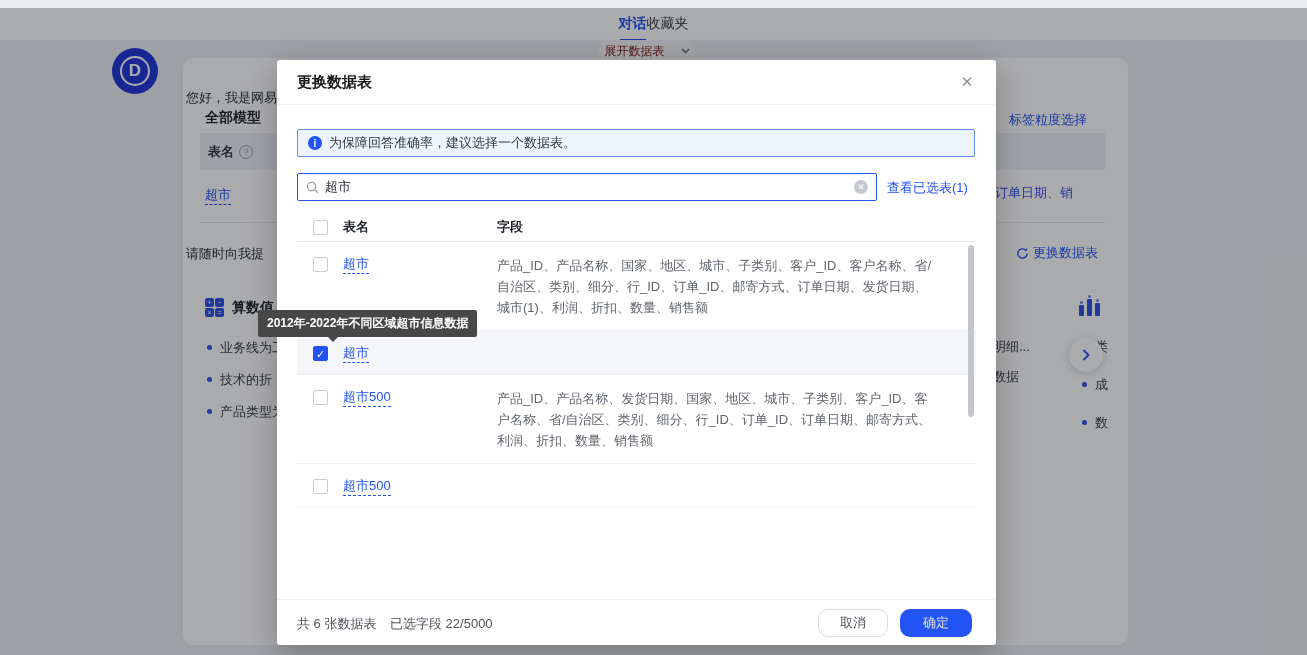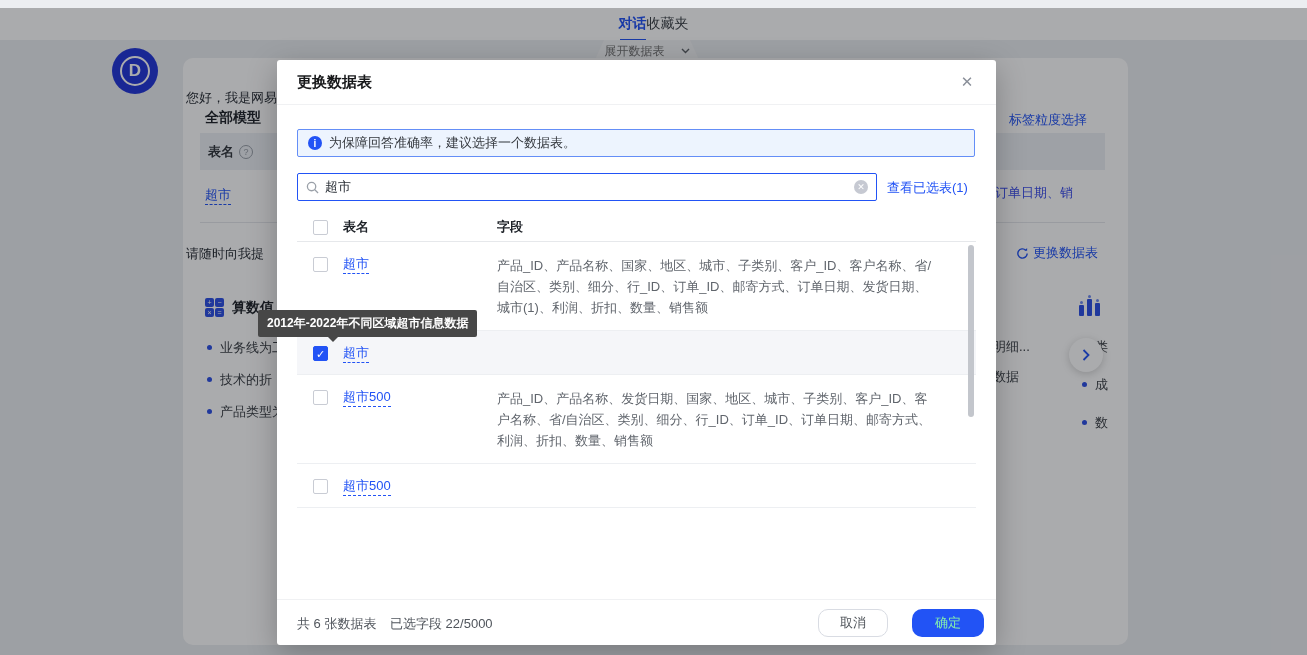--- a/index.html
+++ b/index.html
@@ -12,21 +12,21 @@
   .abs { position:absolute; }
 
   
   #bg { position:absolute; inset:0; z-index:1; }
   .topbar { position:absolute; left:0; top:8px; width:1307px; height:32px; background:#fff;
             display:flex; justify-content:center; align-items:center; }
   .top-tab { font-size:14px; color:#3a3f45; position:relative; cursor:pointer; }
   .top-tab.active { color:#2253f5; font-weight:bold; }
   .top-tab.active::after { content:""; position:absolute; left:1px; right:1px; bottom:-8px; height:2px; background:#2253f5; }
   .collapse-tab { position:absolute; left:594px; top:40px; width:106px; height:22px;
-    background:#f3f4f6; color:#737373; font-size:12px; display:flex; align-items:center; justify-content:center; gap:16px;
+    background:#f3f4f6; color:#7f1d1d; font-size:12px; display:flex; align-items:center; justify-content:center; gap:16px;
     clip-path:polygon(10px 0, calc(100% - 10px) 0, 100% 100%, 0 100%); }
   .page-card { position:absolute; left:183px; top:58px; width:945px; height:587px; background:#fff; border-radius:10px; }
   .avatar { position:absolute; left:112px; top:48px; width:46px; height:46px; border-radius:50%;
     background:#2336d9; color:#fff; display:flex; align-items:center; justify-content:center;
     font-weight:800; font-size:21px; }
   .avatar span{ border:2px solid #fff; border-radius:50%; width:30px; height:30px; display:flex;align-items:center;justify-content:center; font-size:17px;}
   .greet { position:absolute; left:186px; top:89px; font-size:13px; color:#2a2f36; white-space:nowrap; }
   .sect-title { position:absolute; left:205px; top:109px; font-size:14px; font-weight:bold; color:#1f2329; }
   .tag-link { position:absolute; left:1009px; top:111px; font-size:13px; color:#2253f5; cursor:pointer; }
   .bg-thead { position:absolute; left:200px; top:133px; width:905px; height:37px; background:#edf0f5;
@@ -93,21 +93,21 @@
   .t-name { margin-left:15px; width:154px; flex:none; }
   .t-name a { color:#2253f5; border-bottom:1px dashed #2253f5; padding-bottom:2px; text-decoration:none; cursor:pointer; }
   .t-fields { width:440px; color:#60656c; line-height:21px; }
   .scroll-thumb { position:absolute; left:691px; top:185px; width:6px; height:172px; background:#c3c6cc; border-radius:3px; }
   .m-foot { position:absolute; left:0; top:539px; width:719px; height:46px; border-top:1px solid #f0f1f3; }
   .f-total { position:absolute; left:20px; top:15px; color:#50555c; }
   .f-sel { position:absolute; left:113px; top:15px; color:#50555c; }
   .btn { position:absolute; top:9px; height:28px; border-radius:10px; font-size:13px;
     display:flex; align-items:center; justify-content:center; cursor:pointer; }
   .btn-cancel { left:541px; width:70px; background:#fff; border:1px solid #d9dce3; color:#4e5359; }
-  .btn-ok { left:623px; width:72px; background:#2253f5; color:#86efac;margin-left:12px; }
+  .btn-ok { left:623px; width:72px; background:#2253f5; color:#e5e5e5; }
 
   
   #tooltip { position:absolute; left:258px; top:310px; z-index:20; background:#474747; color:#fff;
     font-size:12px; font-weight:bold; padding:5px 9px; border-radius:2px; white-space:nowrap; }
   #tooltip::after { content:""; position:absolute; left:70px; bottom:-5px; border:5px solid transparent;
     border-top-color:#474747; border-bottom:none; }
 
   .refresh-ic { display:inline-block; }
 </style>
 </head>

